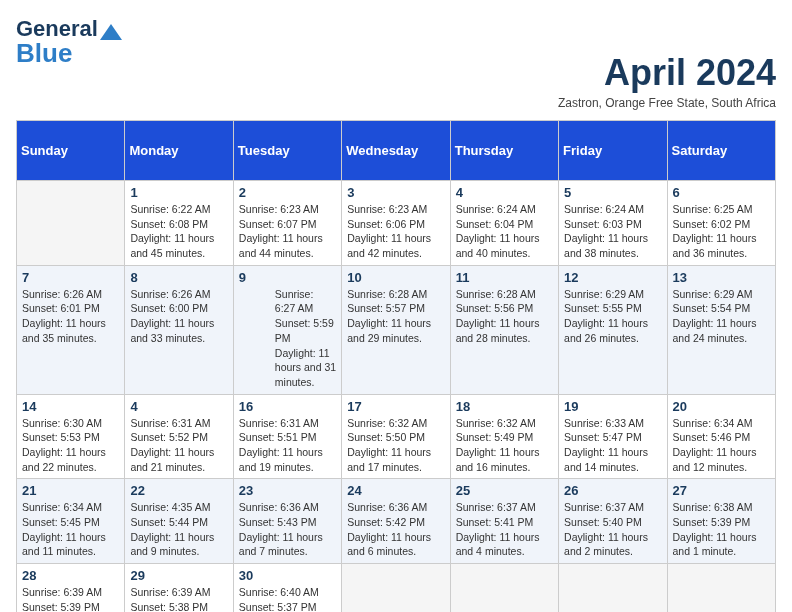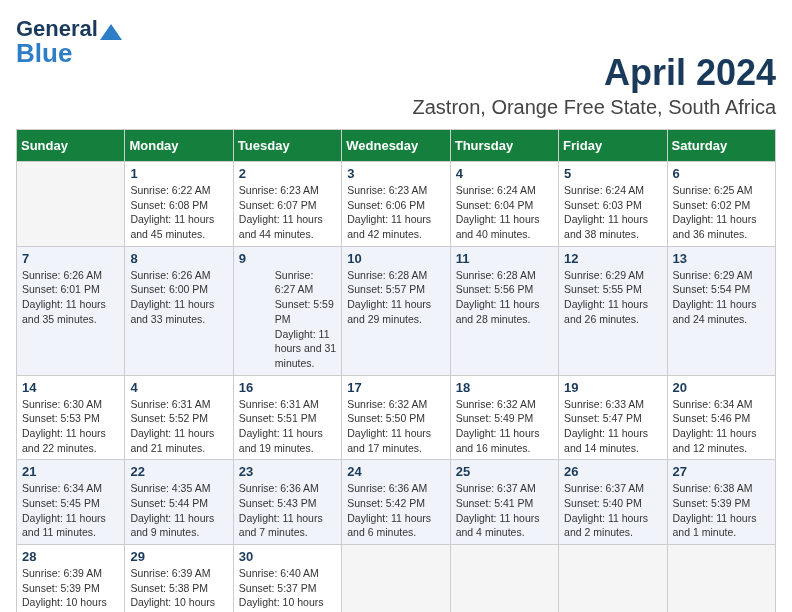--- a/index.html
+++ b/index.html
@@ -24,33 +24,33 @@
     .title-area {
       text-align: right;
     }
     .month-title {
       font-size: 36px;
       font-weight: bold;
       color: #1a3a5c;
       margin-top: 36px;
     }
     .location-title {
-      font-size: 20px;
+      font-size: 12px;
       color: #444;
       margin-top: 2px;
     }
     .calendar {
       width: 100%;
       border-collapse: collapse;
       font-size: 11px;
     }
     .calendar th {
-      background-color: #15803d;
+      background-color: #1d4ed8;
       color: #fff;
-      padding: 8px 4px;
+      padding: 22px 4px;
       text-align: left;
       font-size: 13px;
       font-weight: bold;
       border: 1px solid #ccc;
     }
     .calendar td {
       vertical-align: top;
       border: 1px solid #ccc;
       padding: 4px 5px;
       width: 107px;

